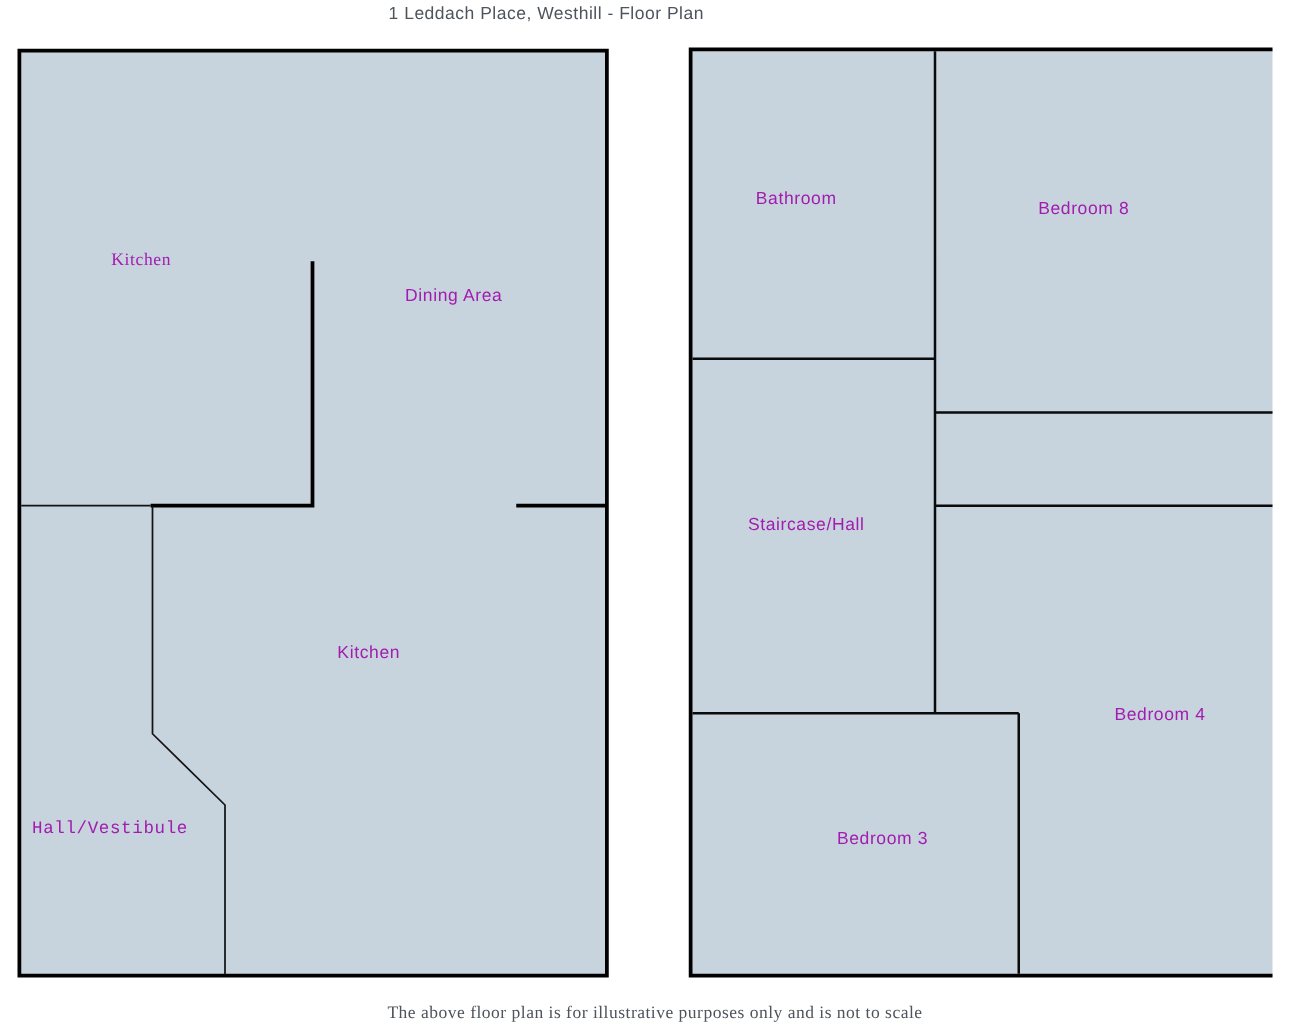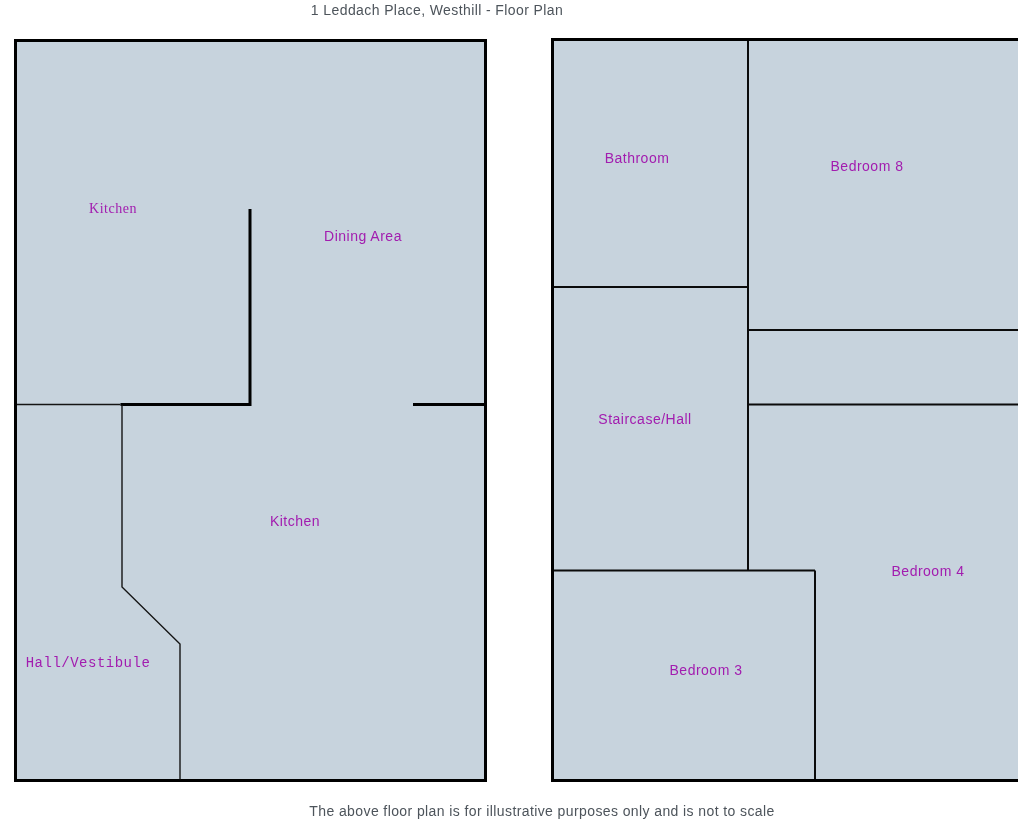--- a/index.html
+++ b/index.html
@@ -70,15 +70,15 @@
   <div class="room-label" style="left:363px; top:236px;" data-bind="plans.left.rooms.dining_area">Dining Area</div>
   <div class="room-label" style="left:295px; top:521px;" data-bind="plans.left.rooms.lounge">Kitchen</div>
   <div class="room-label" style="left:88px; top:663px;font-family:Liberation Mono, monospace;" data-bind="plans.left.rooms.hall_vestibule">Hall/Vestibule</div>
 
   <div class="room-label" style="left:637px; top:158px;" data-bind="plans.right.rooms.bathroom">Bathroom</div>
   <div class="room-label" style="left:867px; top:166px;" data-bind="plans.right.rooms.bedroom_1">Bedroom 8</div>
   <div class="room-label" style="left:645px; top:419px;text-align:center;" data-bind="plans.right.rooms.staircase_hall">Staircase/Hall</div>
   <div class="room-label" style="left:928px; top:571px;" data-bind="plans.right.rooms.bedroom_2">Bedroom 4</div>
   <div class="room-label" style="left:690px; top:670px;padding-left:32px;" data-bind="plans.right.rooms.bedroom_3">Bedroom 3</div>
 
-  <div class="caption" style="left:542px; top:803px;" data-bind="disclaimer">The above floor plan is for illustrative purposes only and is not to scale</div>
+  <div class="caption" style="left:524px; top:803px;font-family:Liberation Serif, serif;" data-bind="disclaimer">The above floor plan is for illustrative purposes only and is not to scale</div>
 
 </div>
 
 </body></html>

